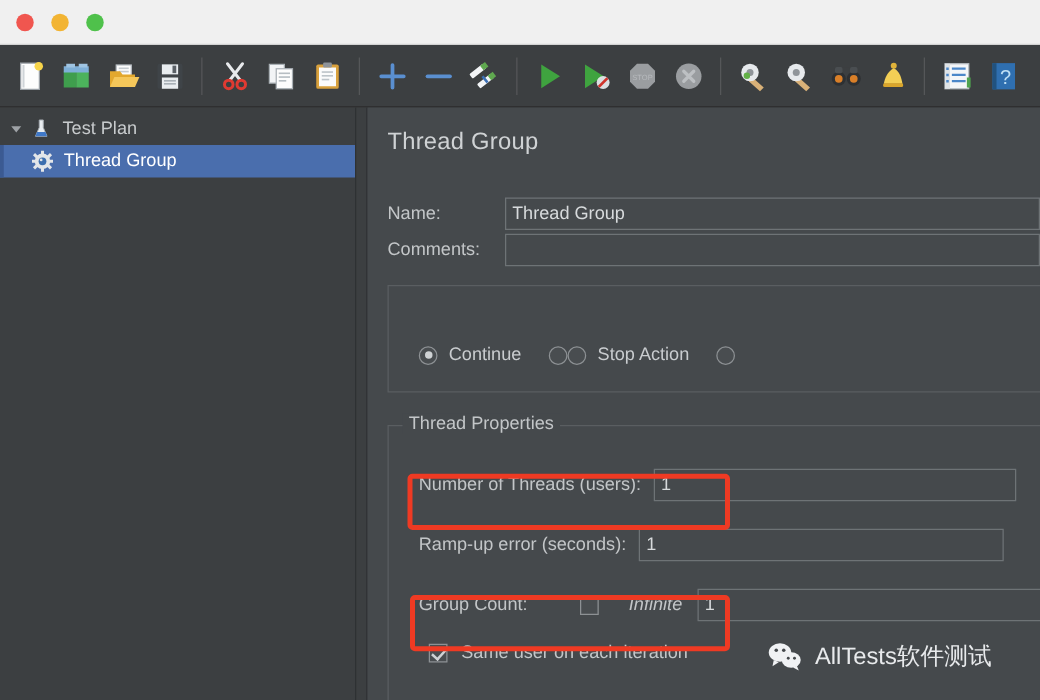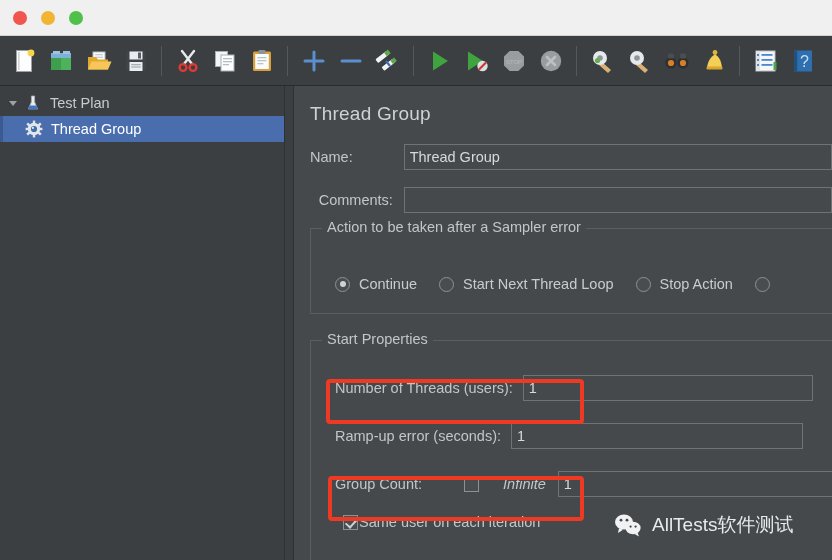--- a/index.html
+++ b/index.html
@@ -491,67 +491,65 @@
     </div>
 
   </div>
 
   <div class="splitter"></div>
 
   <div class="main-pane">
 
     <div class="panel-title">Thread Group</div>
 
-    <div class="field-row" style="top:58px;">
+    <div class="field-row" style="top:72px;">
       <span class="field-label" style="margin-left:16px;width:92px;">Name:</span>
       <input class="text-input" style="margin-left: 2px; width: 430px;" value="Thread Group">
     </div>
 
     <div class="field-row" style="top:101px;">
-      <span class="field-label" style="margin-left:16px;width:92px;text-align:center;">Comments:</span>
+      <span class="field-label" style="margin-left:16px;width:92px;">Comments:</span>
       <input class="text-input" style="margin-left: 2px; width: 430px;" value="">
     </div>
 
     <div class="groupbox" style="left:16px; top:142px; width:528px; height:86px;">
-      <span class="gb-title">Action to be taken after a Sampler error</span>
 
       <div class="radio-row" style="left:24px; top:47px;">
         <span class="radio checked"></span>
         <span class="radio-label">Continue</span>
         <span class="radio"></span>
-        <span class="radio-label">Start Next Thread Loop</span>
         <span class="radio"></span>
         <span class="radio-label">Stop Action</span>
         <span class="radio"></span>
       </div>
     </div>
 
     <div class="groupbox" style="left:16px; top:254px; width:528px; height:230px;">
-      <span class="gb-title">Start Properties</span>
+      <span class="gb-title">Thread Properties</span>
 
       <div class="field-row" style="top:34px; left:0; width:526px;">
         <span class="field-label" style="margin-left:24px;">Number of Threads (users):</span>
         <input class="text-input" style="margin-left: 10px; width: 290px;" value="1">
       </div>
 
       <div class="field-row" style="top:82px; left:0; width:526px;">
         <span class="field-label" style="margin-left:24px;">Ramp-up error (seconds):</span>
         <input class="text-input" style="margin-left: 10px; width: 292px;" value="1">
       </div>
 
       <div class="field-row" style="top:130px; left:0; width:526px;">
         <span class="field-label" style="margin-left:24px;">Group Count:</span>
         <span class="checkbox" style="margin-left:42px;"></span>
         <span class="field-label" style="margin-left:24px;font-style:italic;">Infinite</span>
         <input class="text-input" style="margin-left: 12px; width: 292px;" value="1">
       </div>
 
       <div class="field-row" style="top:173px; left:0; width:526px;">
         <span class="checkbox checked" style="margin-left:32px;"></span>
-        <span class="field-label" style="margin-left:1px;">Same user on each iteration</span>
+        <span class="field-label" style="margin-left:11px;">Same user on each iteration</span>
       </div>
 
     </div>
 
   </div>
 
   <div class="annot" style="left:326px; top:379px; width:258px; height:45px;"></div>
   <div class="annot" style="left:328px; top:476px; width:256px; height:45px;"></div>
 
   <div class="watermark" style="left:613px; top:512px;">

